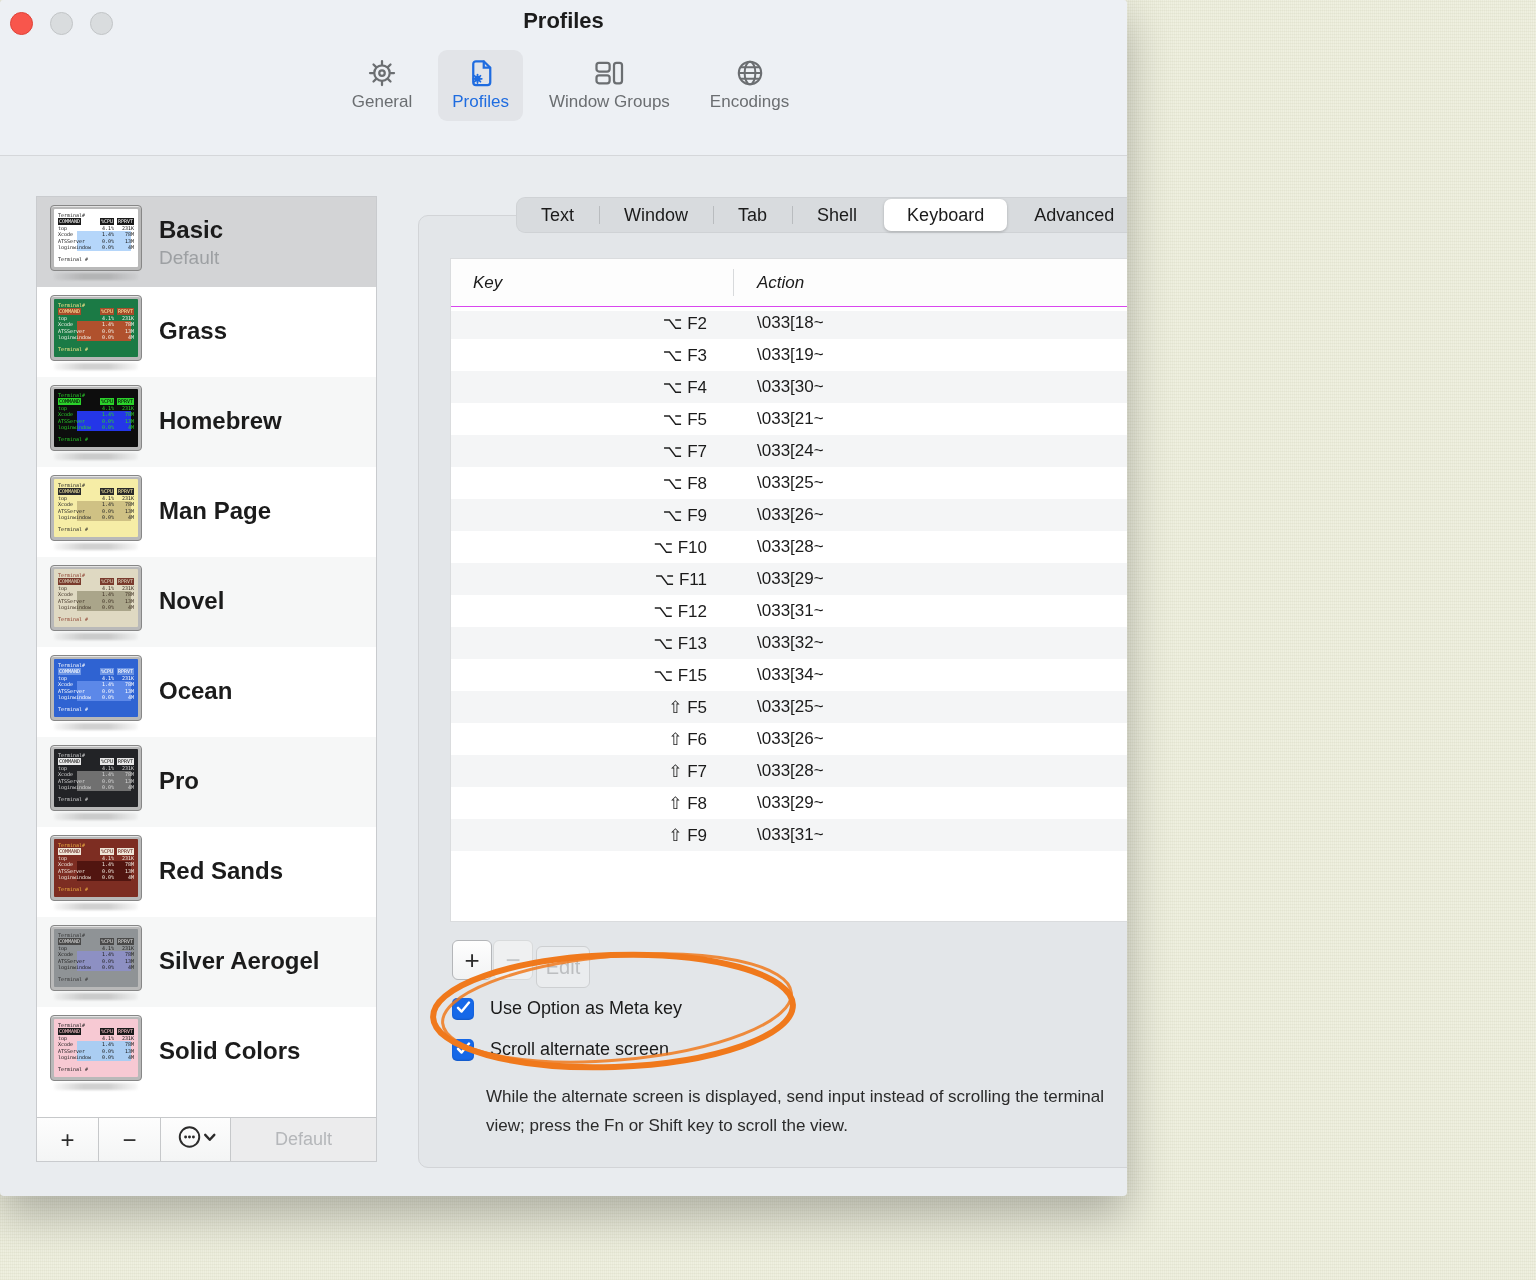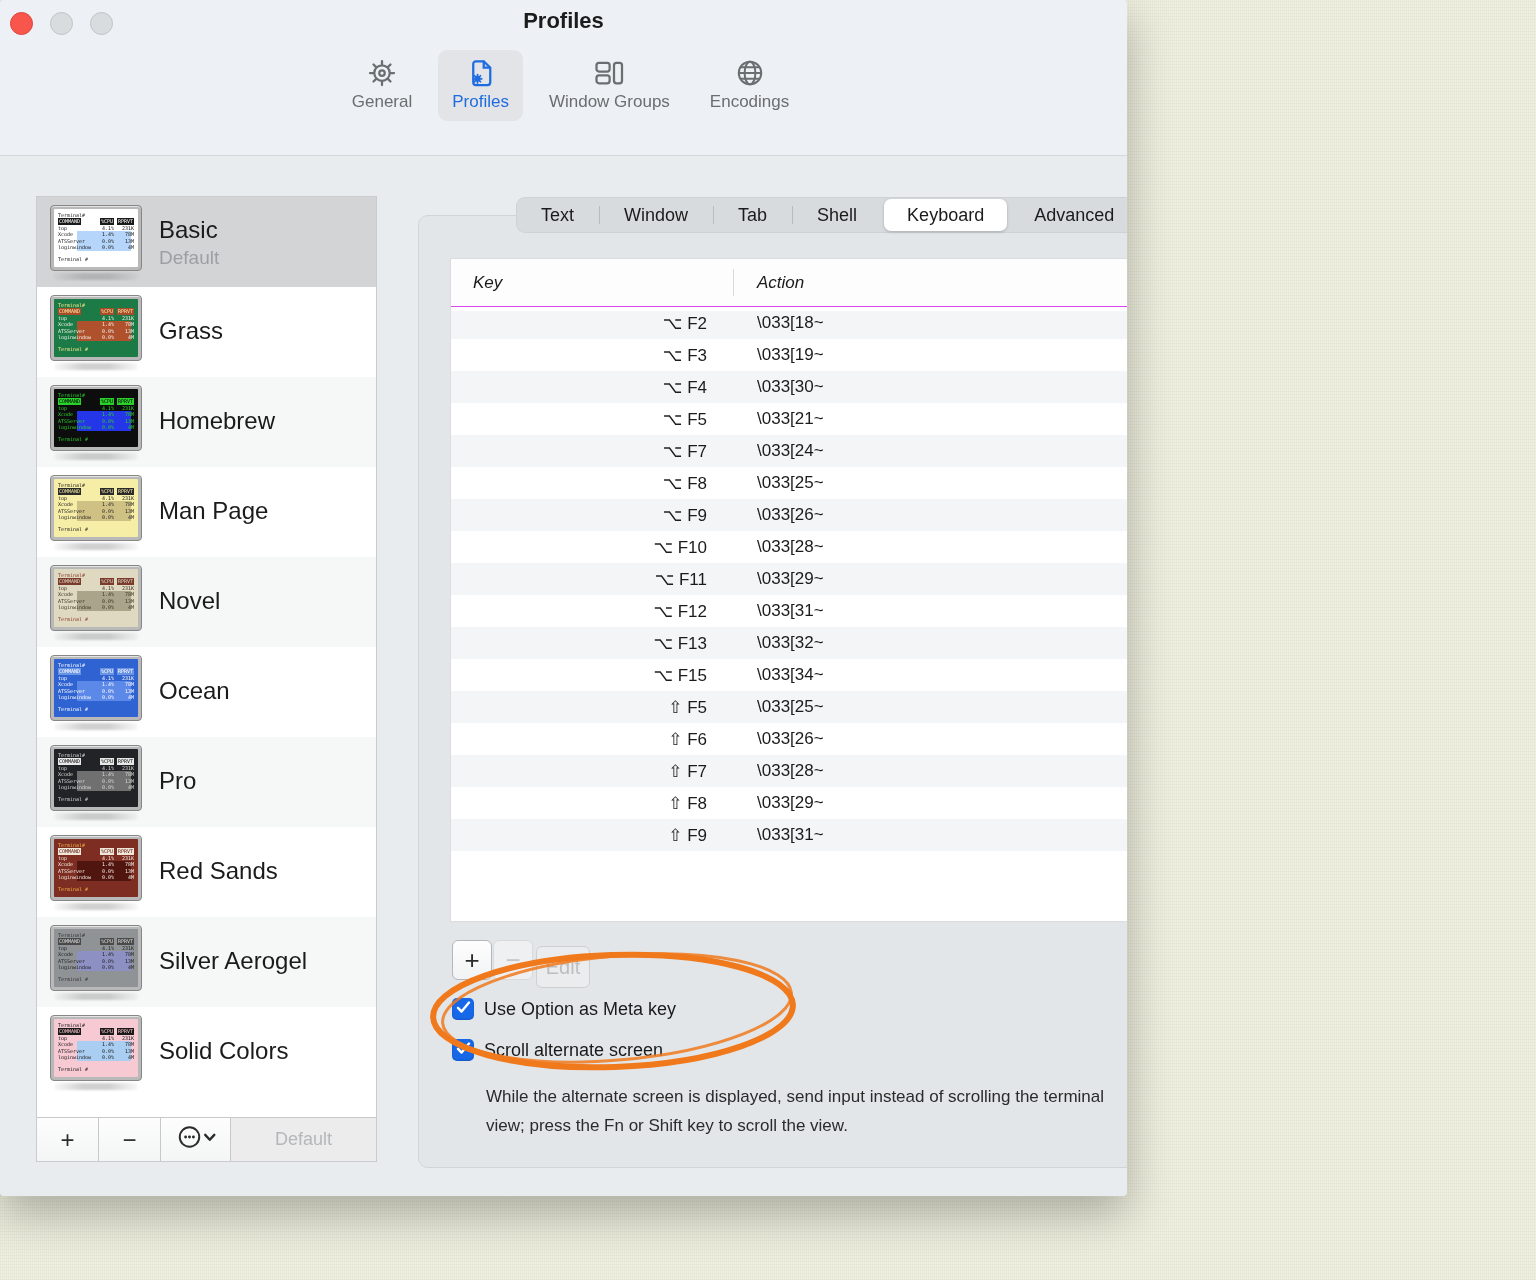--- a/index.html
+++ b/index.html
@@ -51,21 +51,21 @@
   .mini-row.hl { background:linear-gradient(90deg, transparent 0 25%, var(--hl,#cde) 25% 96%, transparent 96%); }
   .mn { flex:1; overflow:hidden; white-space:nowrap; }
   .mc { width:16px; text-align:right; }
   .mm { width:20px; text-align:right; }
   .chip { background:var(--chipbg,#000); color:var(--chipfg,#fff); padding:0 1px; }
   .chips .sp { flex:1; }
   .mini-foot { margin-top:5px; color:var(--title,var(--fg)); }
   .thumb-shadow { margin:2px 4px 0; height:7px; border-radius:3px;
     background:linear-gradient(90deg, rgba(120,120,120,.05), rgba(120,120,120,.35) 35%, rgba(120,120,120,.35) 65%, rgba(120,120,120,.05)); filter:blur(1px); }
   .profile-text { margin-left:17px; }
-  .profile-name { font-size:24px; color:#1b1b1b; }
+  .profile-name { font-size:24px; color:#1b1b1b;font-weight:bold; }
   .profile-sub { font-size:19px; color:#9da0a3; margin-top:3px; }
   .side-footer { position:absolute; left:0; bottom:0; width:100%; height:44px;
     border-top:1px solid #c6c8ca; display:flex; }
   .sf-cell { border-right:1px solid #c6c8ca; background:linear-gradient(#fdfdfd,#f4f5f5);
     display:flex; align-items:center; justify-content:center; font-size:24px; color:#2b2b2b; }
   .sf-add, .sf-remove { width:62px; }
   .sf-menu { width:70px; }
   .sf-default { flex:1; border-right:none; background:#ececed; font-size:18px; color:#b5b7ba; }
   
   .panel { position:absolute; left:418px; top:215px; width:872px; height:953px;
@@ -94,21 +94,21 @@
   .kv-key { width:282px; text-align:right; padding-right:26px; }
   .kv-action { padding-left:24px; }
   
   .btn { position:absolute; border-radius:6px; display:flex; align-items:center; justify-content:center; }
   .btn-add { left:452px; top:940px; width:40px; height:40px;
     background:linear-gradient(#fefefe,#f2f3f4); border:1px solid #b4b6b9; font-size:26px; color:#2b2b2b; }
   .btn-remove { left:493px; top:940px; width:40px; height:40px;
     background:#eff0f1; border:1px solid #d8dadb; font-size:26px; color:#c4c6c8; }
   .btn-edit { left:536px; top:946px; width:54px; height:42px;
     background:#eaecee; border:1px solid #cdcfd1; font-size:20px; color:#bcbec0; }
-  .check-row { position:absolute; left:452px; display:flex; align-items:center; gap:10px; }
+  .check-row { position:absolute; left:452px; display:flex; align-items:flex-start; gap:16px; }
   .cr1 { top:998px; } .cr2 { top:1039px; }
   .checkbox { width:22px; height:22px; border-radius:5px; background:var(--checkbox,#1668e8);
     display:flex; align-items:center; justify-content:center; box-shadow:inset 0 -1px 2px rgba(0,0,0,.15); }
   .check-label { font-size:18px; color:#1a1a1a; }
   .panel-desc { position:absolute; left:486px; top:1082px; width:620px;
     font-size:17px; line-height:29px; color:#2b2b2b; }
   .help-btn { position:absolute; left:1214px; top:1107px; width:38px; height:38px;
     border-radius:50%; background:#fff; border:1px solid #e2e2e2;
     box-shadow:0 1px 3px rgba(0,0,0,.25); display:flex; align-items:center; justify-content:center;
     font-size:21px; font-weight:700; color:#2b2b2b; }

